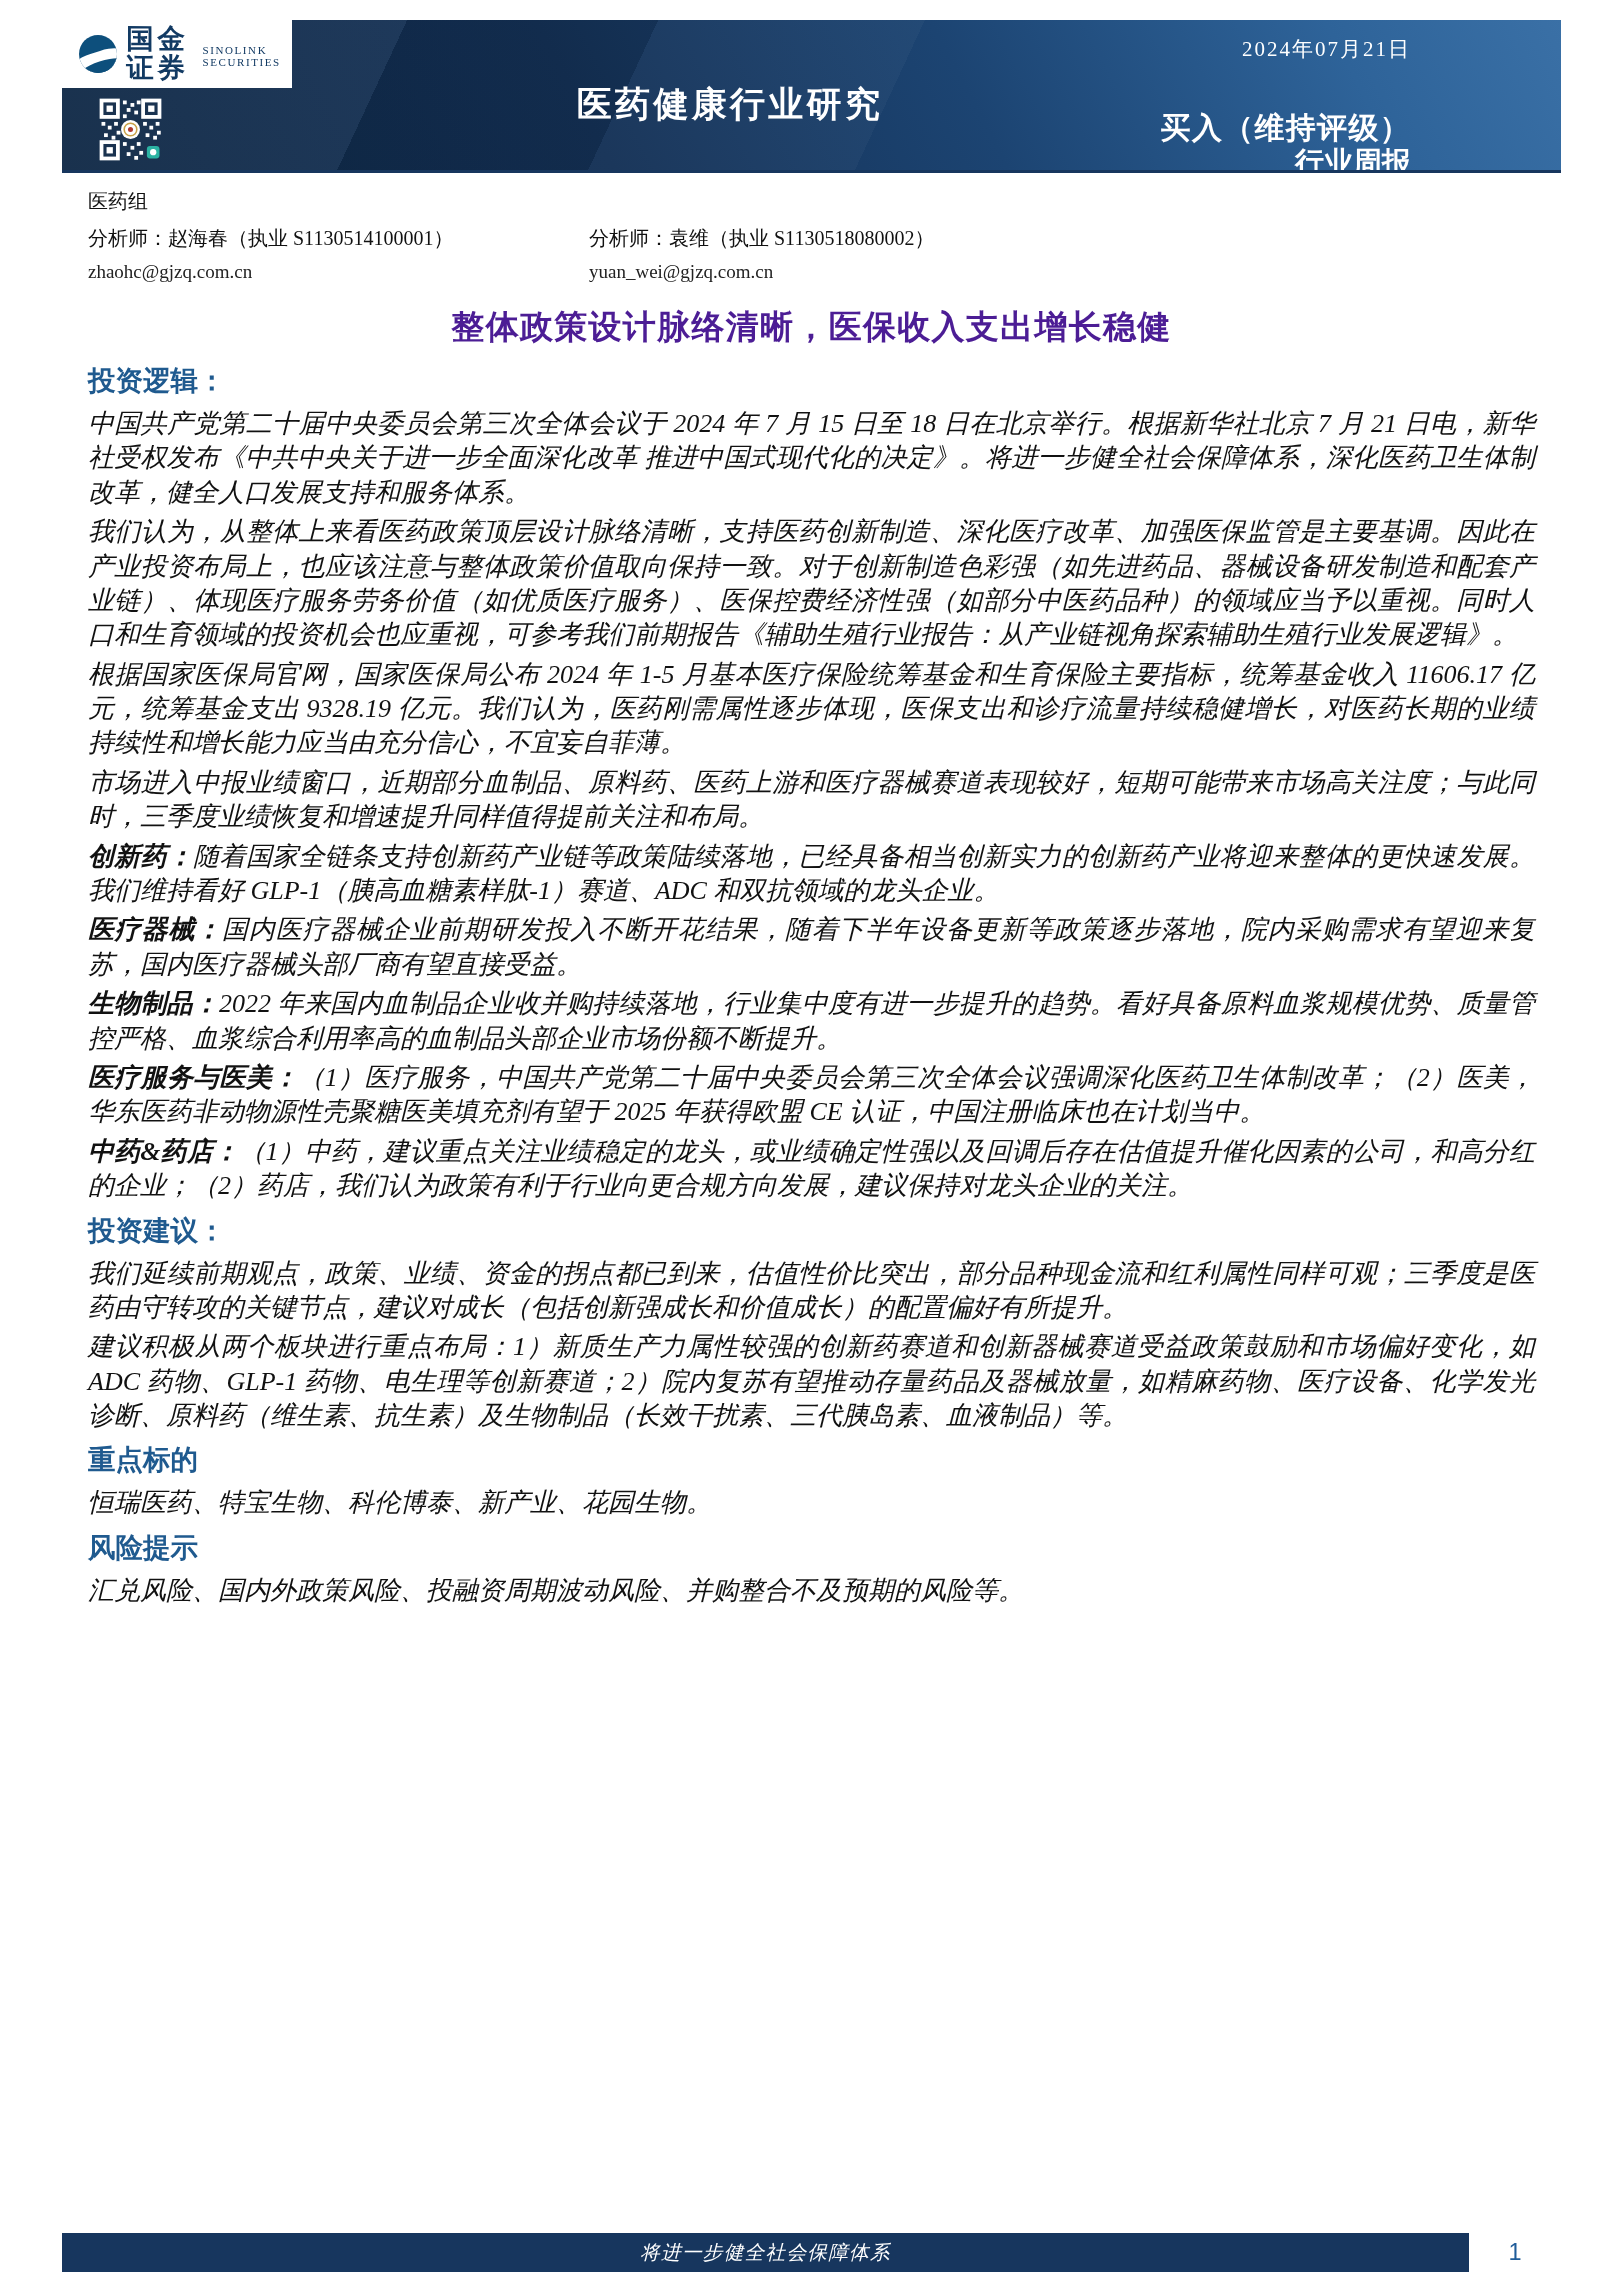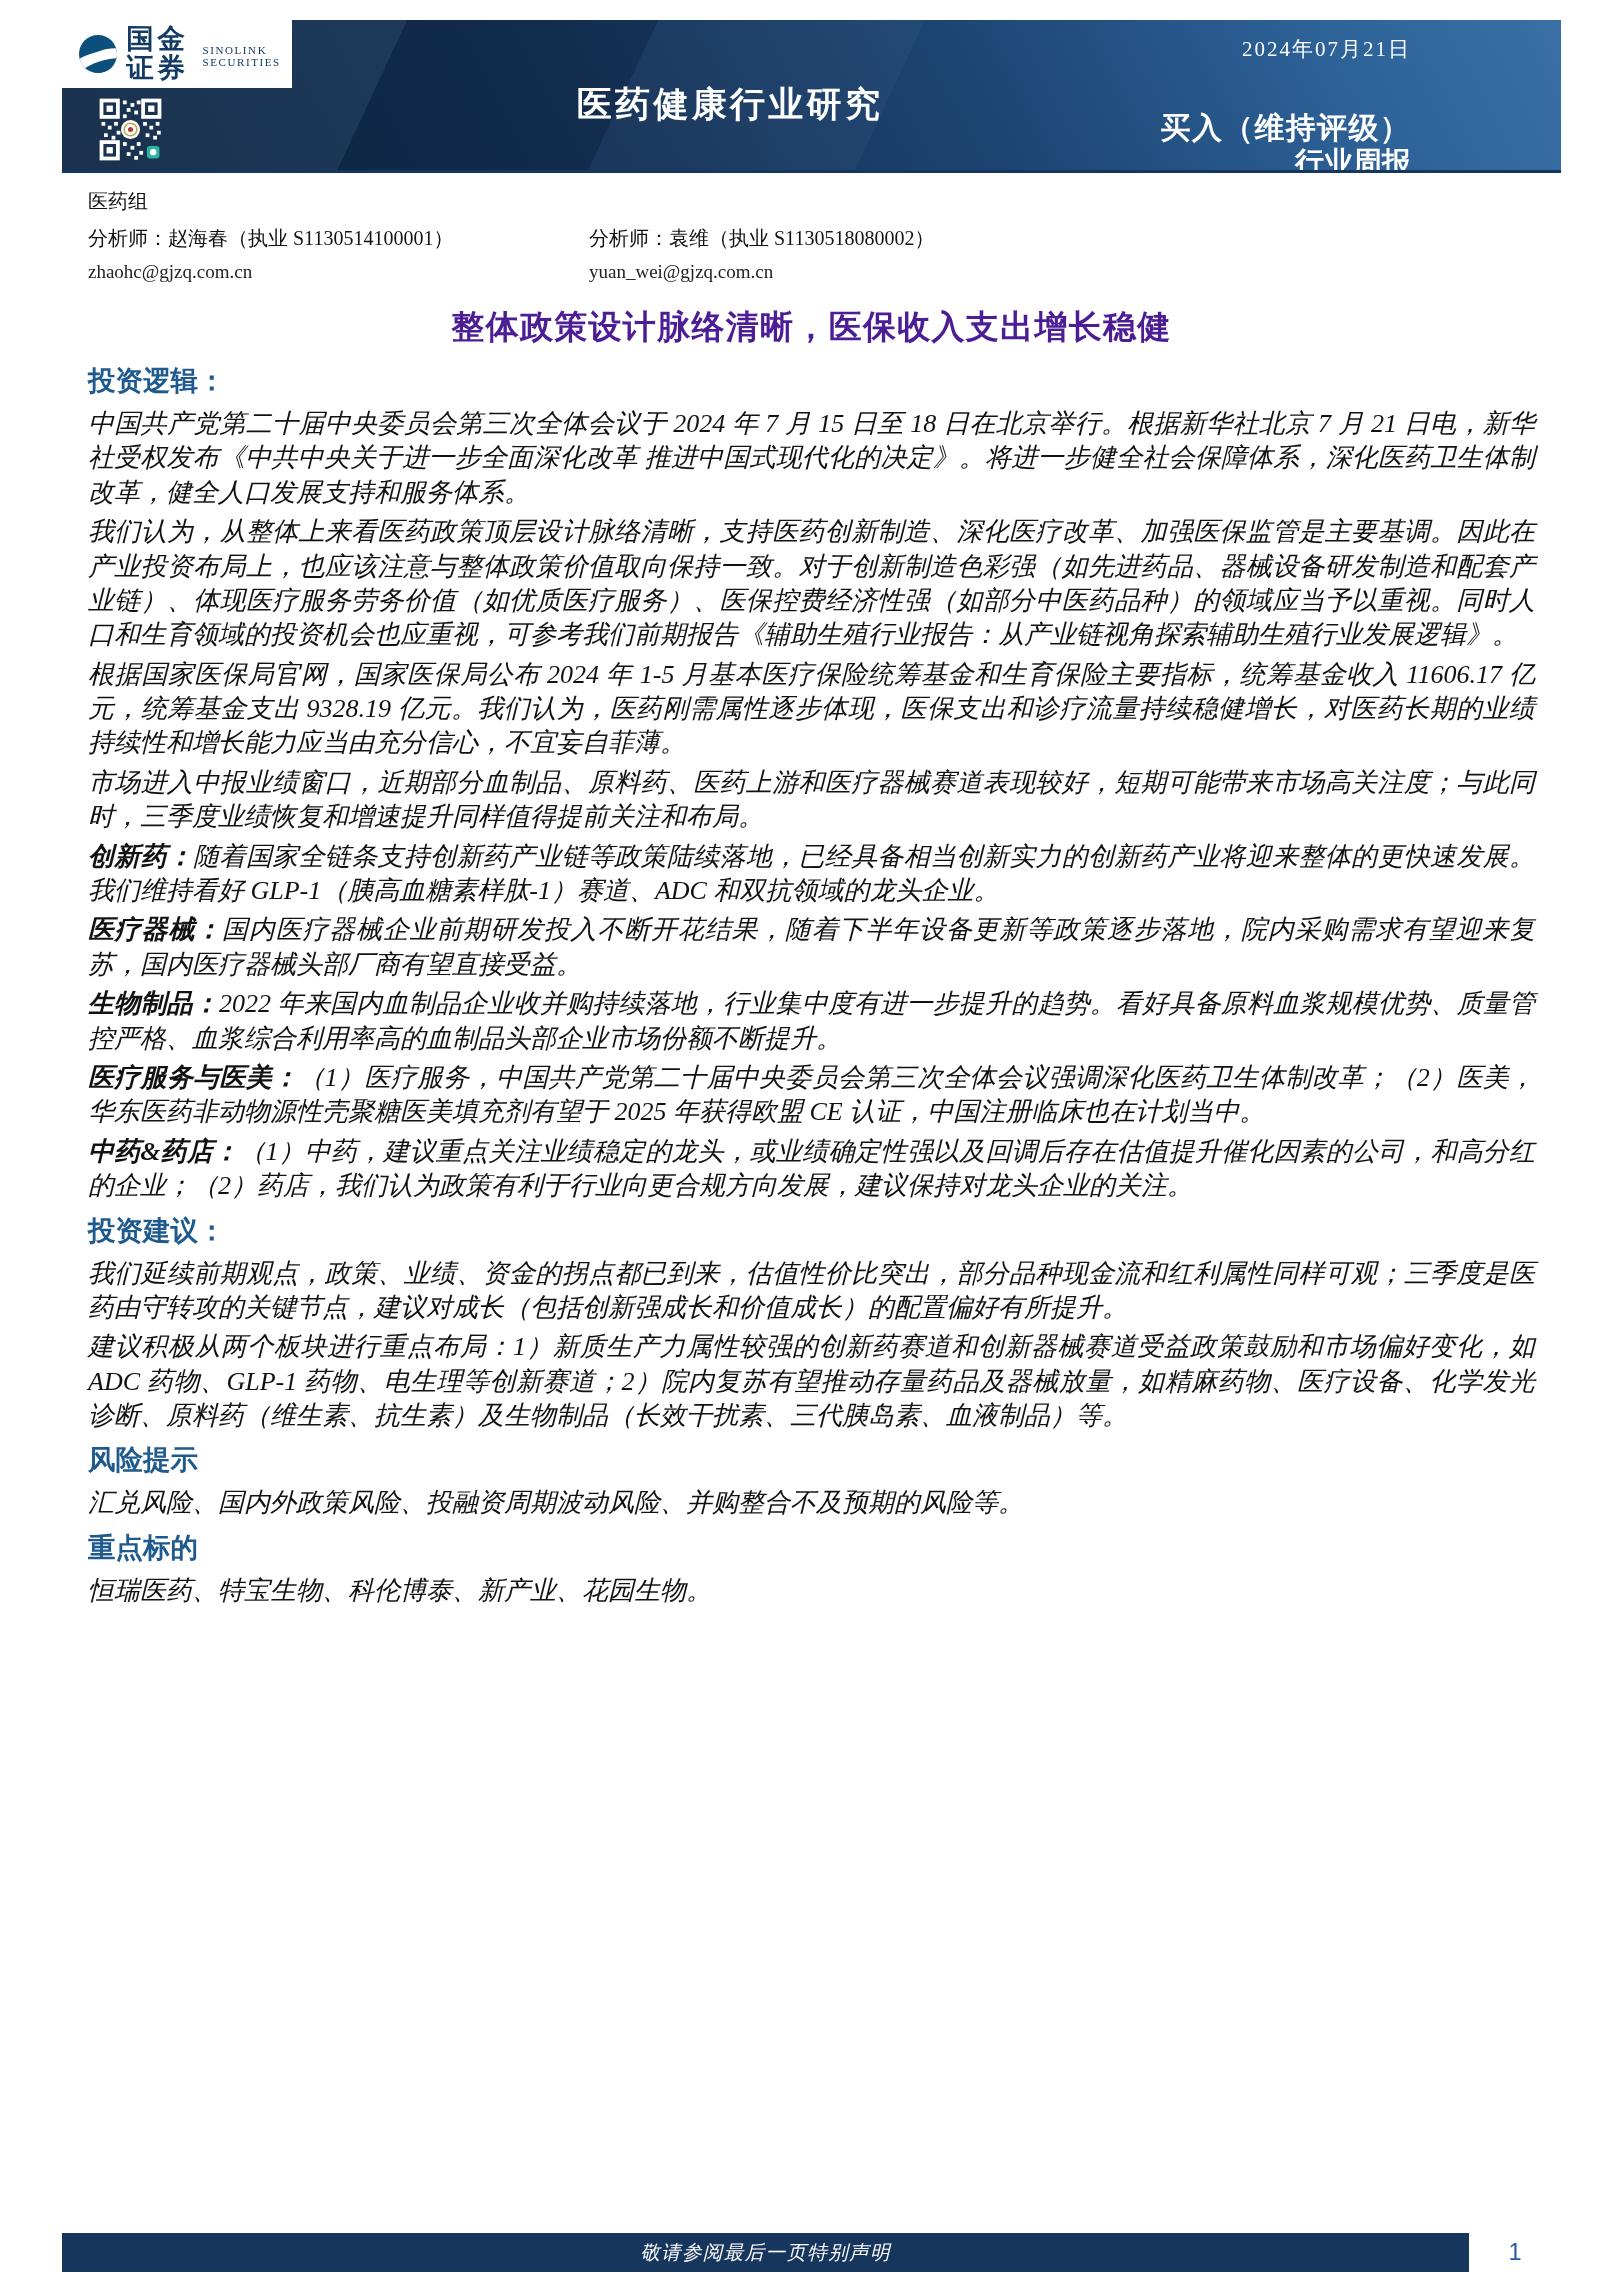--- a/index.html
+++ b/index.html
@@ -298,33 +298,33 @@
         <p><b class="lead">中药&amp;药店：</b><span>（1）中药，建议重点关注业绩稳定的龙头，或业绩确定性强以及回调后存在估值提升催化因素的公司，和高分红的企业；（2）药店，我们认为政策有利于行业向更合规方向发展，建议保持对龙头企业的关注。</span></p>
       </section>
 
       <section>
         <h2 class="section-heading">投资建议：</h2>
         <p><span>我们延续前期观点，政策、业绩、资金的拐点都已到来，估值性价比突出，部分品种现金流和红利属性同样可观；三季度是医药由守转攻的关键节点，建议对成长（包括创新强成长和价值成长）的配置偏好有所提升。</span></p>
         <p><span>建议积极从两个板块进行重点布局：1）新质生产力属性较强的创新药赛道和创新器械赛道受益政策鼓励和市场偏好变化，如 ADC 药物、GLP-1 药物、电生理等创新赛道；2）院内复苏有望推动存量药品及器械放量，如精麻药物、医疗设备、化学发光诊断、原料药（维生素、抗生素）及生物制品（长效干扰素、三代胰岛素、血液制品）等。</span></p>
       </section>
 
       <section>
+        <h2 class="section-heading">重点标的</h2>
+        <p><span>恒瑞医药、特宝生物、科伦博泰、新产业、花园生物。</span></p>
+      </section>
+
+      <section>
         <h2 class="section-heading">风险提示</h2>
         <p><span>汇兑风险、国内外政策风险、投融资周期波动风险、并购整合不及预期的风险等。</span></p>
       </section>
 
-      <section>
-        <h2 class="section-heading">重点标的</h2>
-        <p><span>恒瑞医药、特宝生物、科伦博泰、新产业、花园生物。</span></p>
-      </section>
-
     </div>
   </div>
 
   <footer class="footer">
     <div class="footer-bar">
-      <span>敬请参阅最后一页特别声明</span>
+      <span>将进一步健全社会保障体系</span>
     </div>
     <div class="footer-page">1</div>
   </footer>
 
 </div>
 
 
 </body></html>

